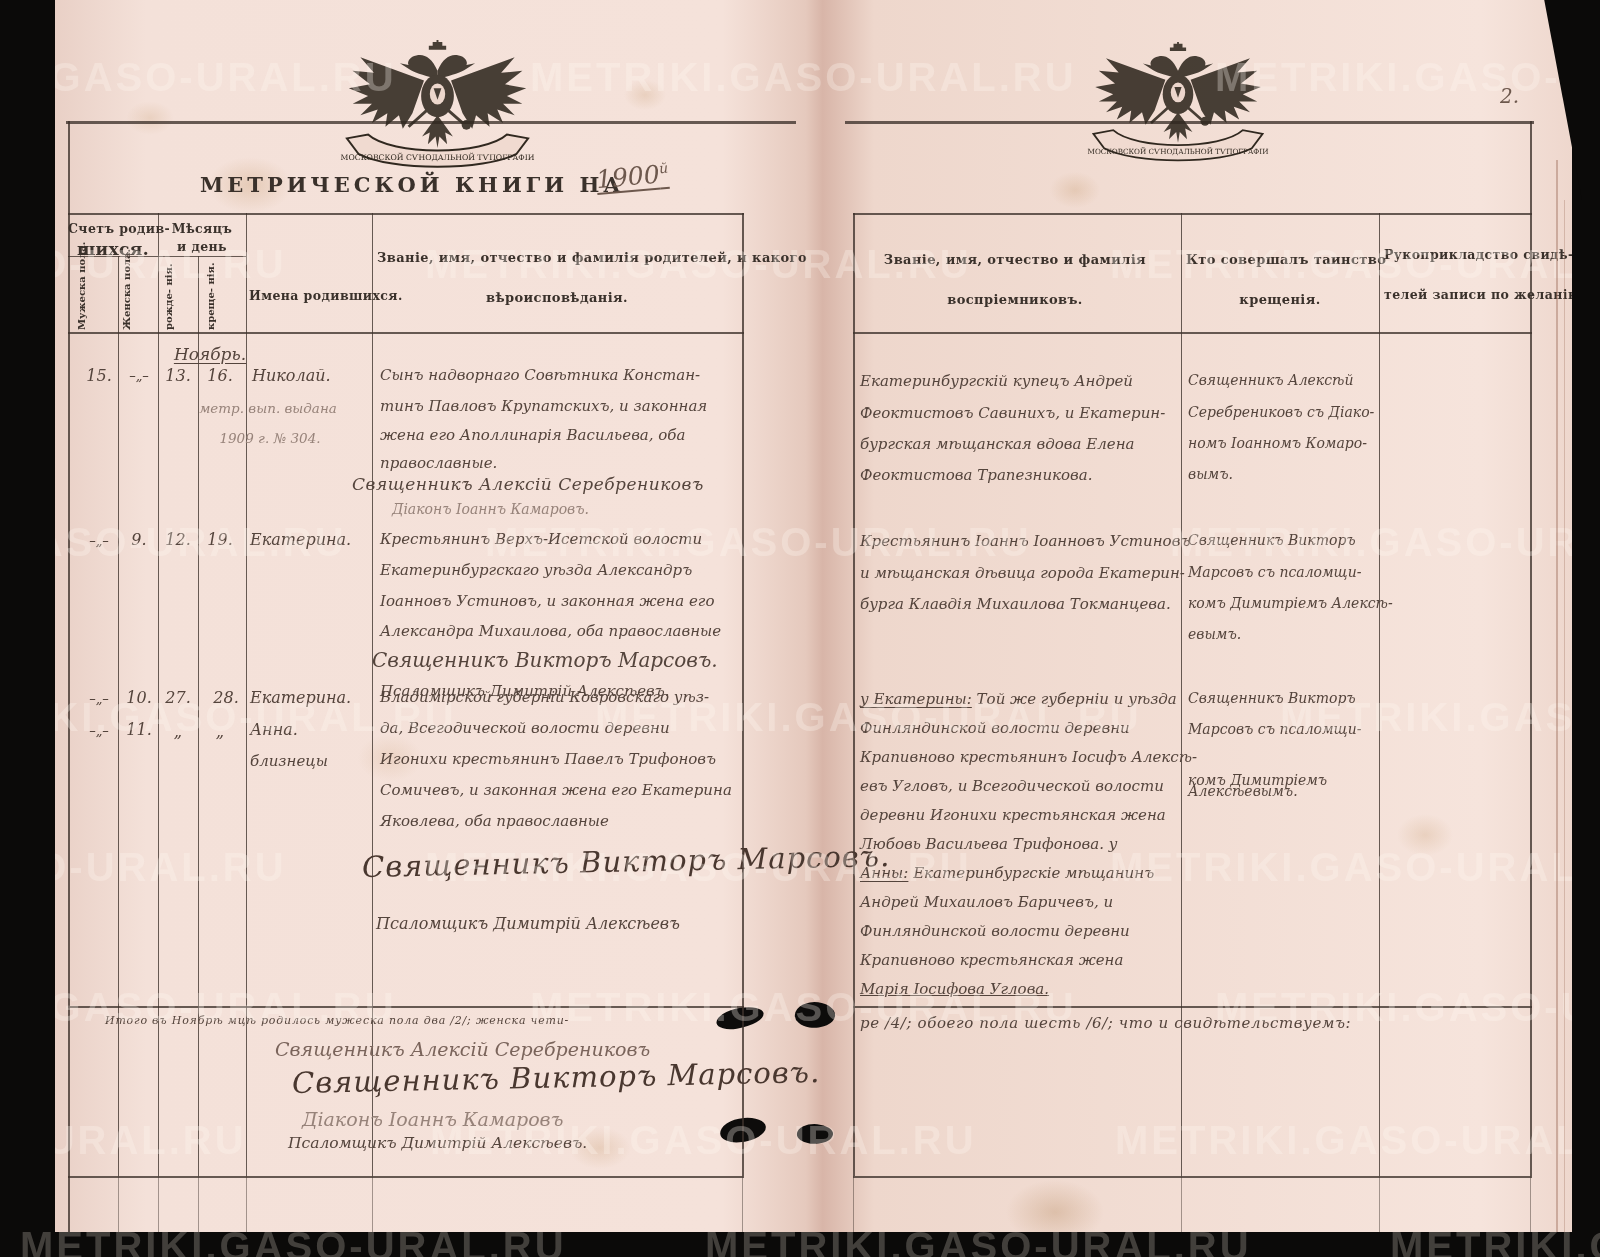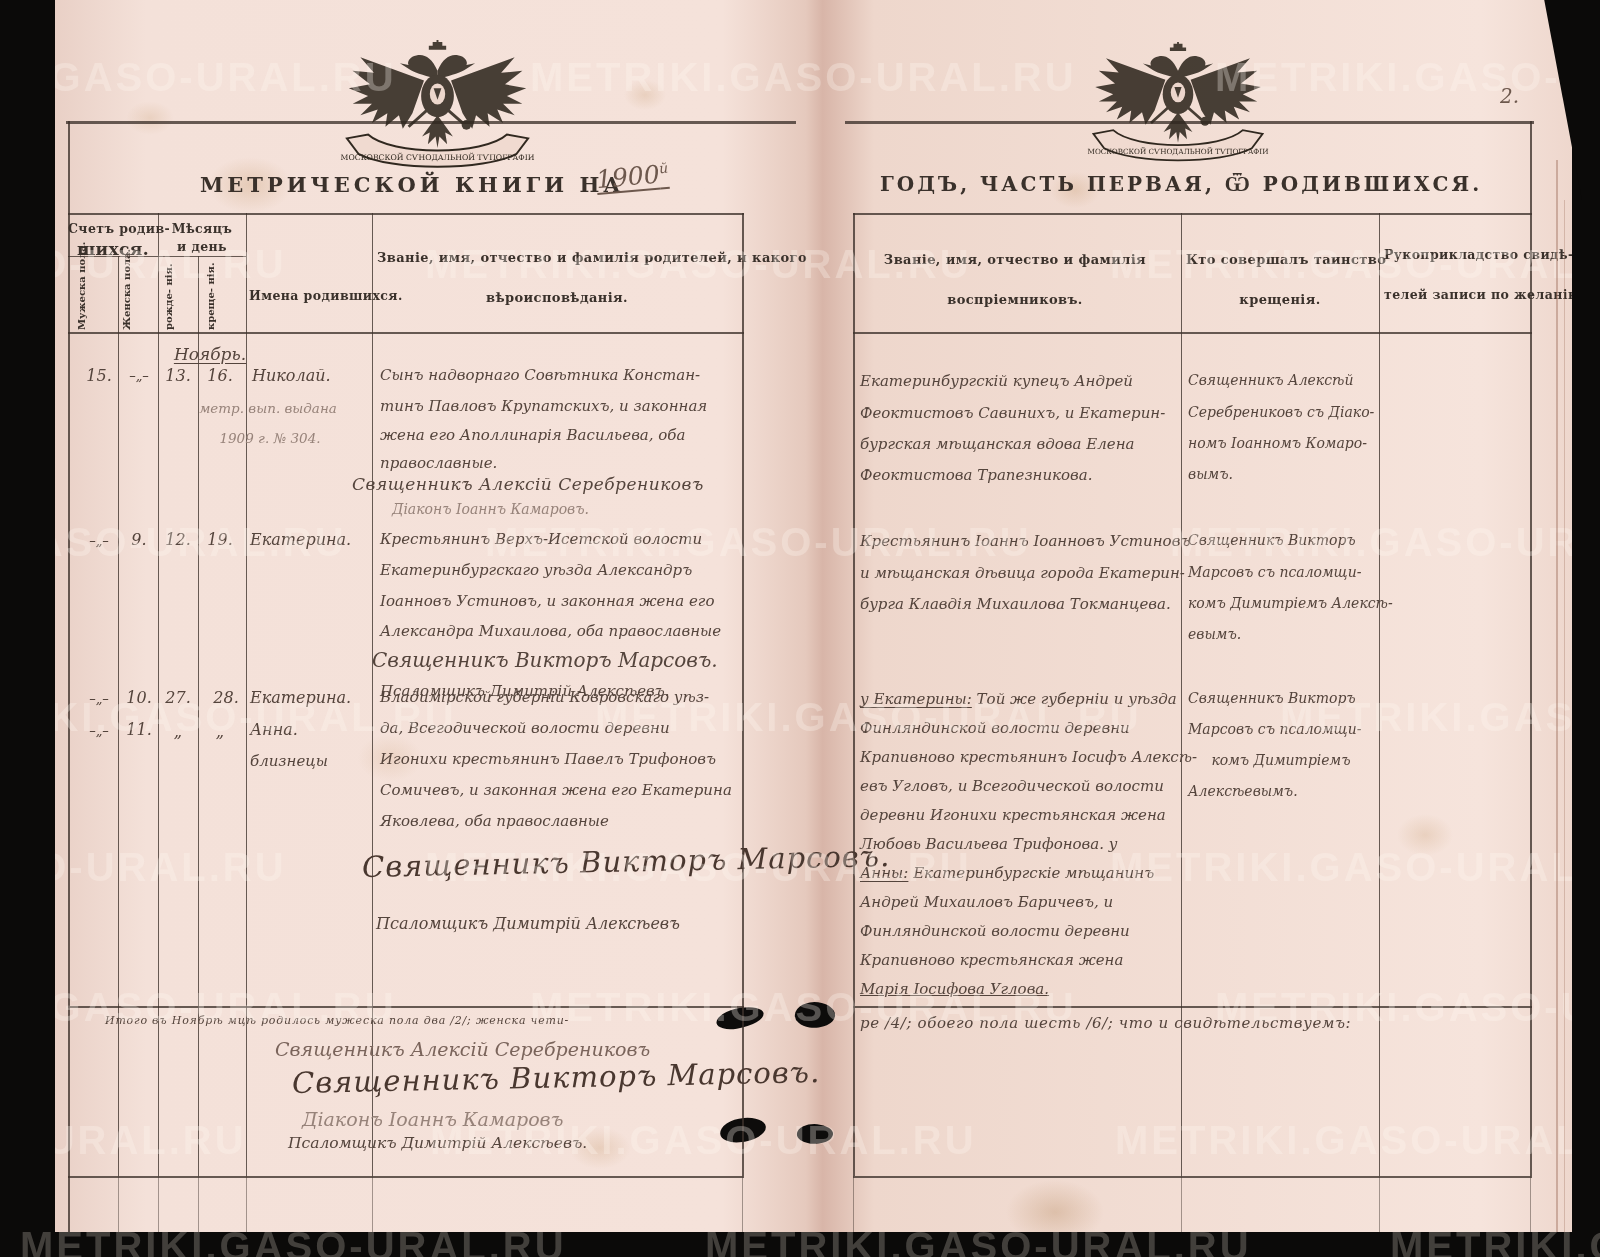--- a/index.html
+++ b/index.html
@@ -118,21 +118,20 @@
       <path d="M136 86 L120 72 M80 90 L100 72" stroke="#30281f" stroke-width="3" fill="none"></path>
       <ellipse cx="110" cy="56" rx="8" ry="11" fill="#ecd6cb"></ellipse>
       <path d="M106 50 l8 0 l-4 12 z"></path>
     </g>
     <path d="M16 102 L38 98 C62 120 158 120 182 98 L204 102 L192 118 C158 136 62 136 28 118 Z" fill="#f0dad0" stroke="#30281f" stroke-width="2"></path>
     <text x="110" y="124" text-anchor="middle" font-size="8" fill="#30281f">МОСКОВСКОЙ СѴНОДАЛЬНОЙ ТѴПОГРАФІИ</text>
   </svg>
 
   <div class="pr abs ctr" style="left:200px;top:172px;width:400px;font-size:21px;letter-spacing:4px;">МЕТРИЧЕСКОЙ КНИГИ НА</div>
   <div class="hw abs" style="left:596px;top:162px;font-size:25px;color:#6d584d;transform:rotate(-5deg);text-decoration:underline;text-underline-offset:5px;"><span>1900</span><sup style="font-size:14px;">й</sup></div>
-  <div class="pr abs ctr" style="left:880px;top:172px;width:560px;font-size:20px;letter-spacing:3px;">ГОДЪ, ЧАСТЬ ПЕРВАЯ, Ѿ РОДИВШИХСЯ.</div>
   <div class="hw abs" style="left:1500px;top:84px;font-size:20px;color:#6d584d;">2.</div>
 
   <div class="pr hdr" style="left:68px;top:221px;width:90px;font-size:12.5px;">Счетъ родив-</div>
   <div class="pr hdr" style="left:68px;top:239px;width:90px;font-size:17px;">шихся.</div>
   <div class="pr hdr" style="left:158px;top:221px;width:88px;font-size:12.5px;">Мѣсяцъ</div>
   <div class="pr hdr" style="left:158px;top:239px;width:88px;font-size:12.5px;">и день</div>
   <div class="pr abs vtext" style="left:76px;top:262px;height:68px;width:40px;font-size:10px;">Мужеска пола.</div>
   <div class="pr abs vtext" style="left:121px;top:262px;height:68px;width:36px;font-size:10px;">Женска пола.</div>
   <div class="pr abs vtext" style="left:163px;top:262px;height:68px;width:34px;font-size:10px;">рожде- нія.</div>
   <div class="pr abs vtext" style="left:205px;top:262px;height:68px;width:38px;font-size:10px;">креще- нія.</div>
@@ -214,21 +213,21 @@
   <div class="hw l-god" style="top:777px;">евъ Угловъ, и Всегодической волости</div>
   <div class="hw l-god" style="top:806px;">деревни Игонихи крестьянская жена</div>
   <div class="hw l-god" style="top:835px;">Любовь Васильева Трифонова. у</div>
   <div class="hw l-god" style="top:864px;"><span class="underline">Анны:</span><span> Екатеринбургскіе мѣщанинъ</span></div>
   <div class="hw l-god" style="top:893px;">Андрей Михаиловъ Баричевъ, и</div>
   <div class="hw l-god" style="top:922px;">Финляндинской волости деревни</div>
   <div class="hw l-god" style="top:951px;">Крапивново крестьянская жена</div>
   <div class="hw l-god" style="top:980px;text-decoration:underline;">Марія Іосифова Углова.</div>
   <div class="hw l-priest" style="top:690px;">Священникъ Викторъ</div>
   <div class="hw l-priest" style="top:721px;">Марсовъ съ псаломщи-</div>
-  <div class="hw l-priest" style="top:752px;text-align:center;">комъ Димитріемъ</div>
+  <div class="hw l-priest" style="top:772px;">комъ Димитріемъ</div>
   <div class="hw l-priest" style="top:783px;">Алексѣевымъ.</div>
 
   <div class="hw abs" style="left:105px;top:1014px;width:626px;font-size:11px;letter-spacing:.8px;">Итого въ Ноябрѣ мцѣ родилось мужеска пола два /2/; женска чети-</div>
   <div class="hw abs" style="left:860px;top:1014px;width:540px;font-size:15px;letter-spacing:.6px;">ре /4/; обоего пола шесть /6/; что и свидѣтельствуемъ:</div>
 
   <div class="hw abs" style="left:275px;top:1038px;width:460px;font-size:19px;color:#7a645b;">Священникъ Алексій Серебрениковъ</div>
   <div class="hw abs sig-big" style="left:292px;top:1066px;width:480px;">Священникъ Викторъ Марсовъ.</div>
   <div class="hw abs faint" style="left:302px;top:1108px;width:400px;font-size:19px;">Діаконъ Іоаннъ Камаровъ</div>
   <div class="hw abs" style="left:288px;top:1134px;width:400px;font-size:15.5px;">Псаломщикъ Димитрій Алексѣевъ.</div>
 

